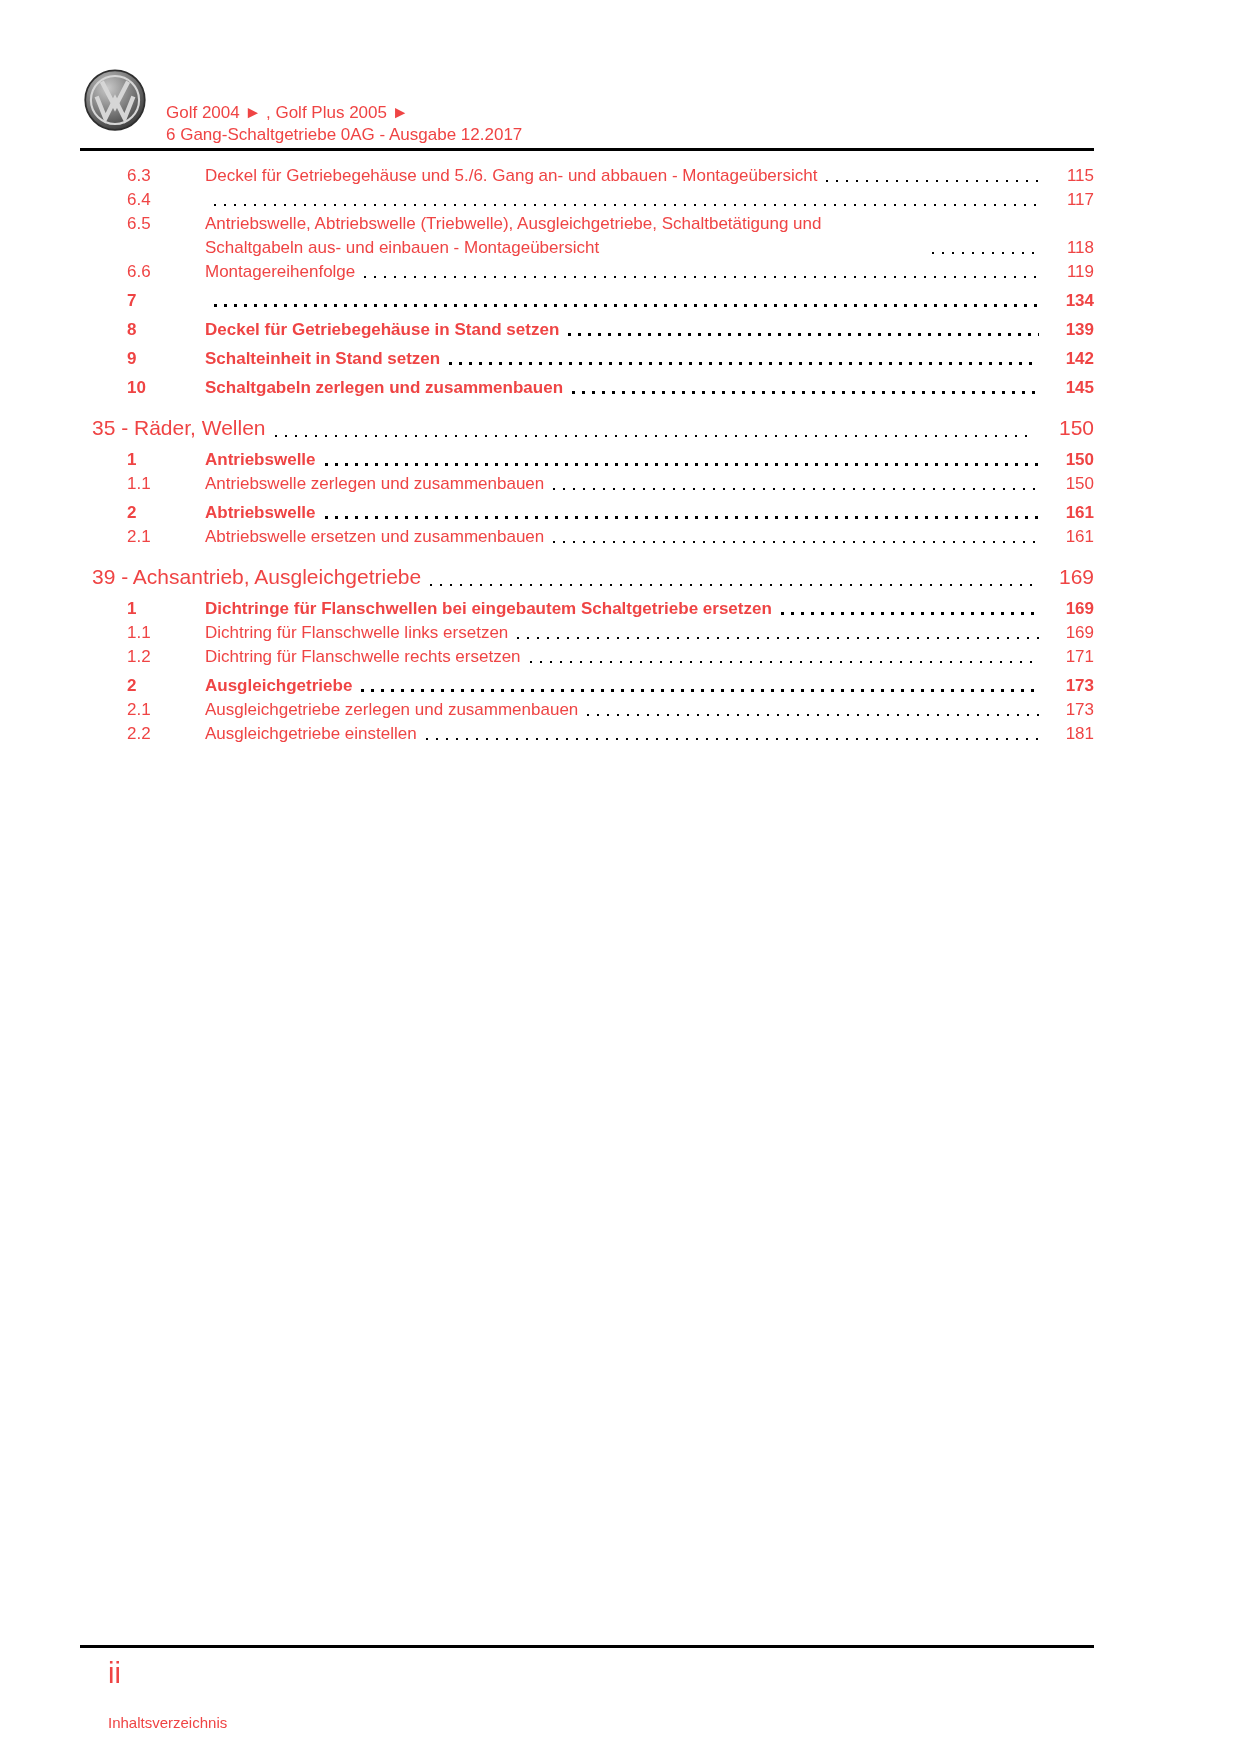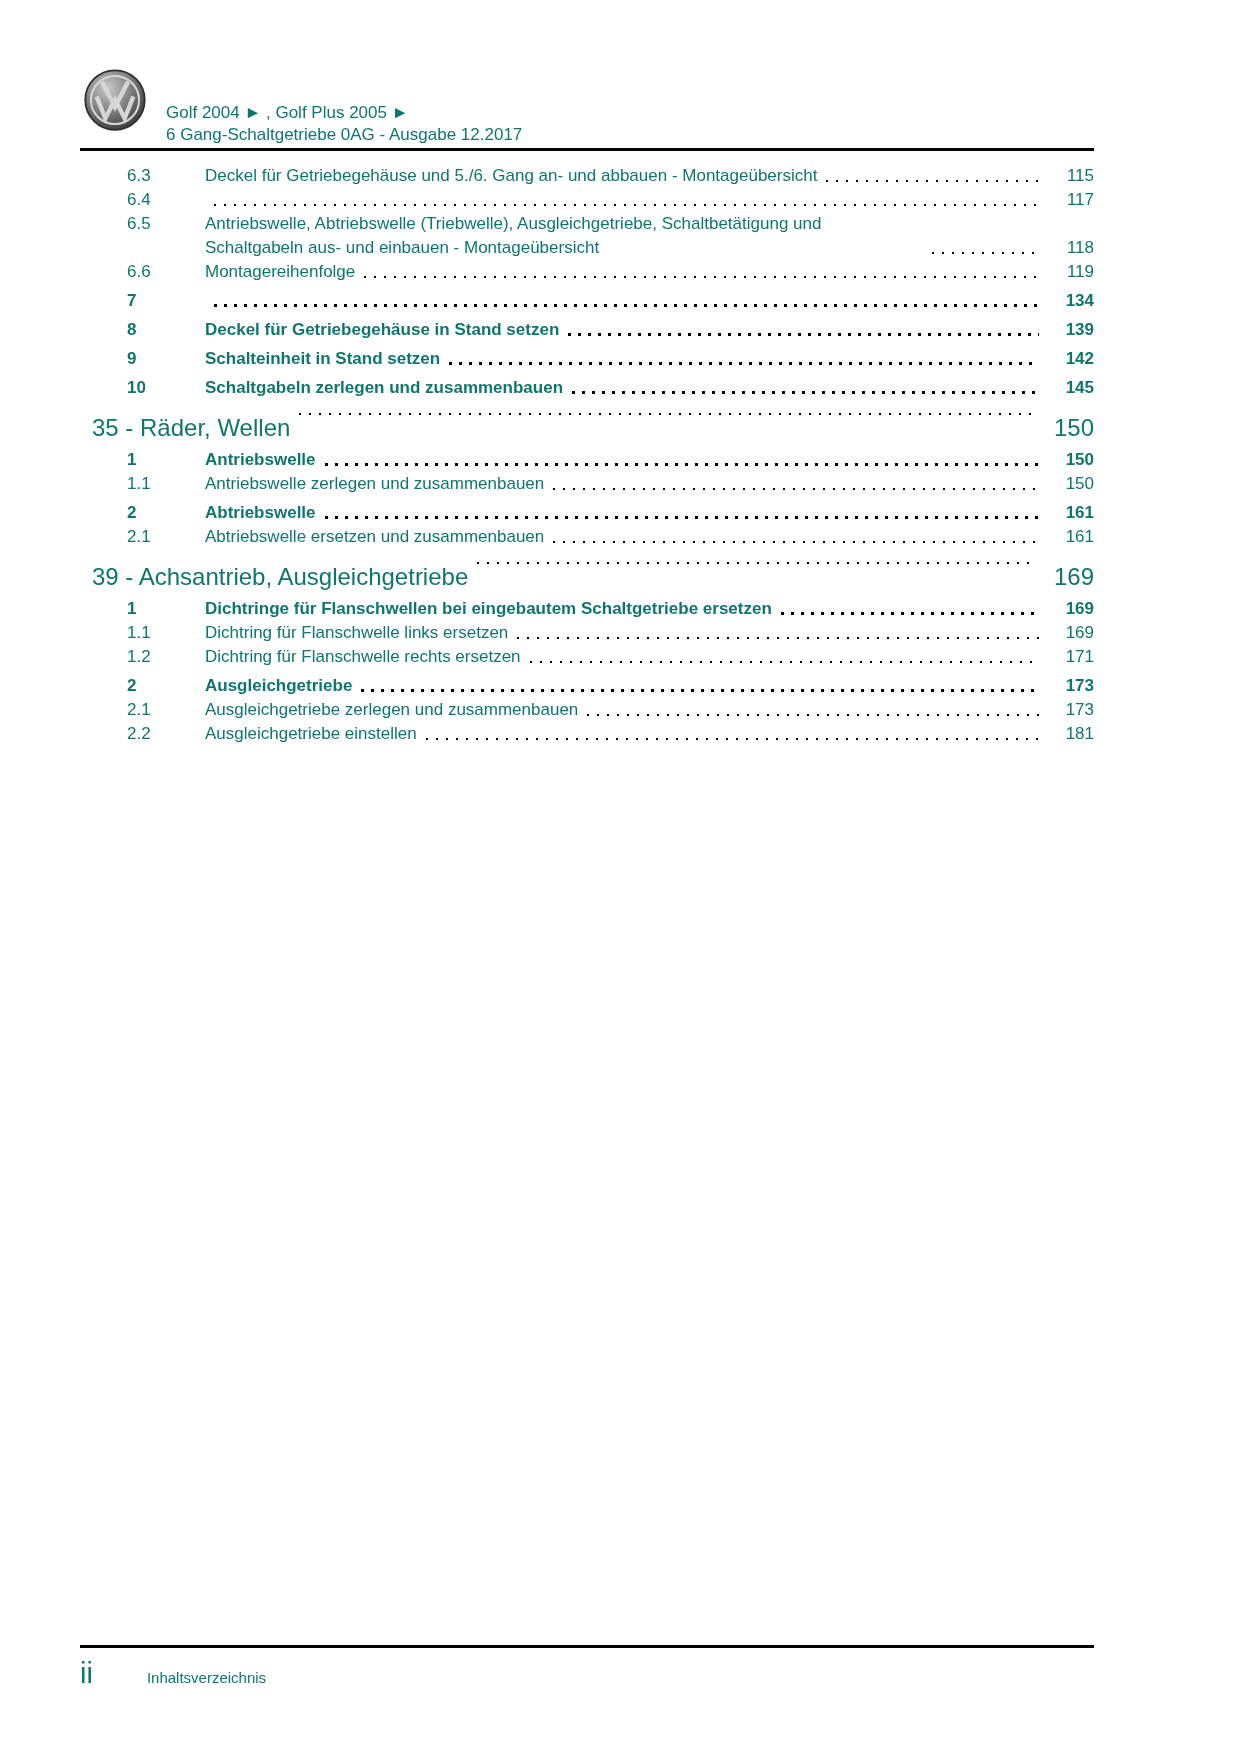--- a/index.html
+++ b/index.html
@@ -1,20 +1,20 @@
 <!DOCTYPE html>
 <html><head>
 <meta charset="utf-8">
 <style>
   html,body{margin:0;padding:0;background:#ffffff;}
   .page{
     position:relative;
     width:1240px;height:1754px;
     background:#ffffff;
-    color:#0f766e;
+    color:#ef4444;
     font-family:"Liberation Sans", sans-serif;
     overflow:hidden;
   }
   
   .header{
     position:absolute;left:80px;top:62px;width:1014px;height:86px;
     border-bottom:3px solid #000;
     display:flex;align-items:flex-end;gap:16px;
   }
   .logo-wrap{flex:none;margin-bottom:9px;}
@@ -37,32 +37,32 @@
     flex:1 1 16px;
     height:2.4px;
     margin:0 7px 6px 9px;
     background-image:repeating-linear-gradient(to right,#000 0 2.2px,transparent 2.2px 10px);
   }
   .row .pg{flex:none;min-width:48px;text-align:right;}
   .row.bold{font-weight:bold;margin-top:5px;}
   .row.bold .leader{height:2.8px;
     background-image:repeating-linear-gradient(to right,#000 0 2.6px,transparent 2.6px 10px);}
   .chapter{
-    display:flex;align-items:flex-start;
-    font-size:24px;line-height:30px;
+    display:flex;align-items:flex-end;
+    font-size:21px;line-height:30px;
     margin-top:13px;margin-bottom:4px;
   }
   .chapter .ctitle{flex:0 1 auto;margin-left:12px;}
   .chapter .pg{flex:none;min-width:52px;text-align:right;}
   
   .footer{
     position:absolute;left:80px;top:1645px;width:1014px;
     border-top:3px solid #000;
     padding-top:10px;
-    display:flex;align-items:baseline;gap:26px;
+    display:flex;align-items:baseline;gap:26px;flex-direction:column;
   }
   .footer .roman{font-size:29px;line-height:30px;}
   .footer .flabel{font-size:15px;margin-left:28px;}
 </style>
 </head>
 <body>
 
 <div class="page">
 
   <div class="header">

